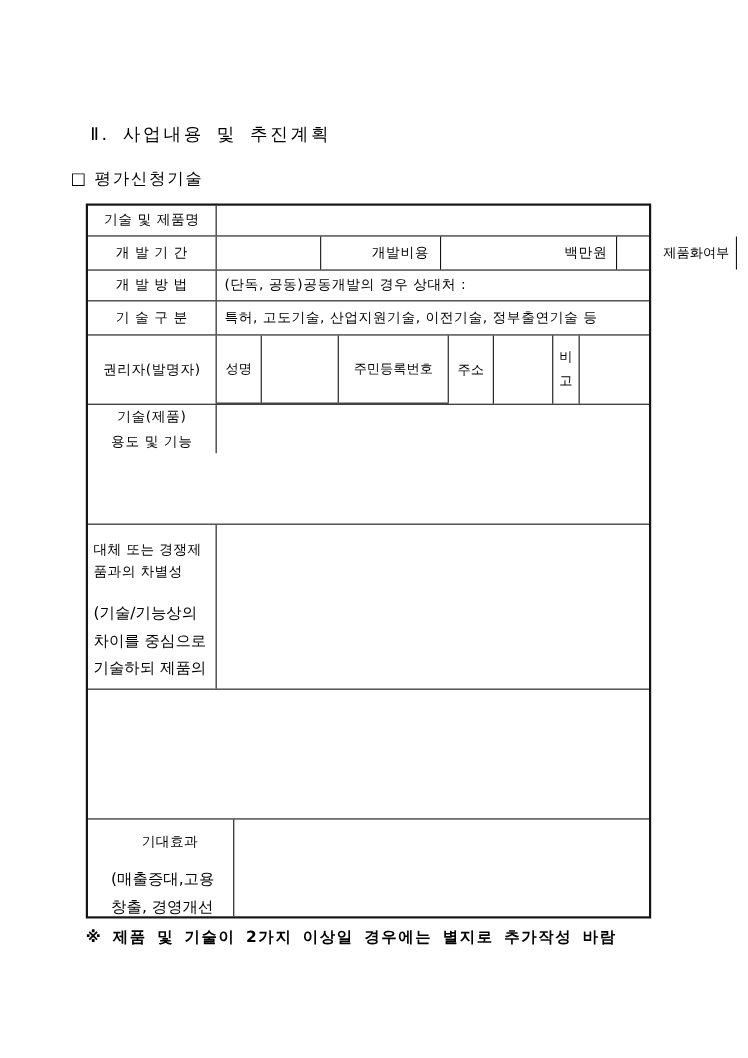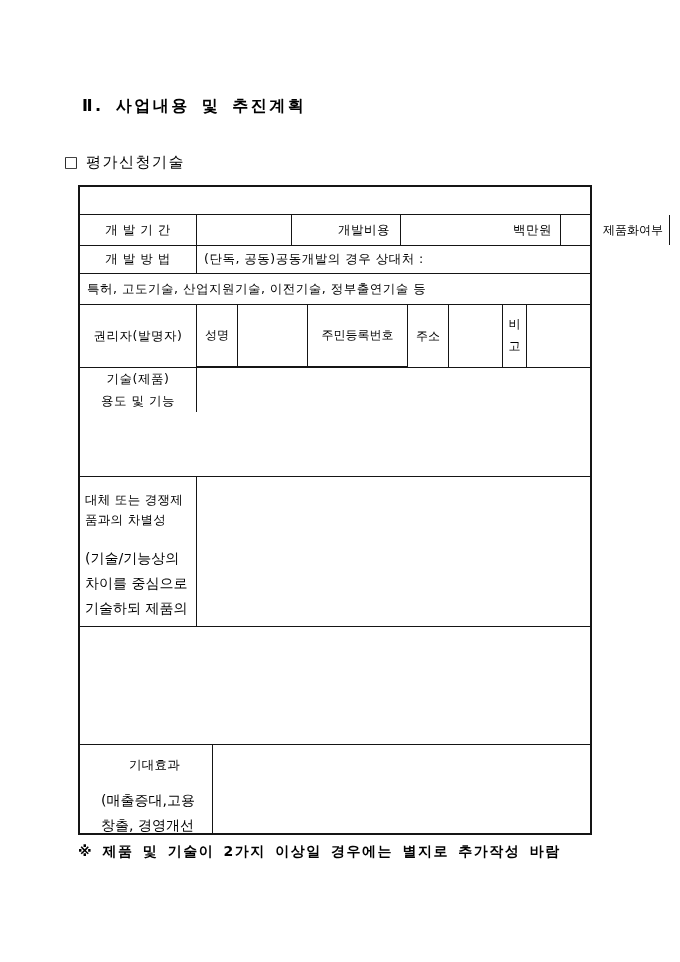--- a/index.html
+++ b/index.html
@@ -3,22 +3,22 @@
 <meta charset="utf-8">
 <style>
   * { margin:0; padding:0; box-sizing:border-box; }
   html,body { background:#fff; }
   body {
     width:680px; height:962px; position:relative;
     font-family:"DejaVu Sans","Liberation Sans",sans-serif;
     color:#000;
   }
   .doc-title {
-    position:absolute; left:82px; top:96px;
-    font-size:16px; font-weight:700; letter-spacing:2.5px; word-spacing:4px;
+    position:absolute; left:82px; top:112px;
+    font-size:16px; font-weight:400; letter-spacing:2.5px; word-spacing:4px;
     white-space:nowrap;
   }
   .doc-subtitle {
     position:absolute; left:64px; top:153px;
     font-size:15px; letter-spacing:1.5px; white-space:nowrap;
   }
   .form-table {
     position:absolute; left:78px; top:185px; width:514px;
     border:2px solid #151515;
     font-size:12.5px; letter-spacing:0.5px;
@@ -73,38 +73,40 @@
 </style>
 </head>
 <body>
 
 <div class="doc-title">Ⅱ. 사업내용 및 추진계획</div>
 <div class="doc-subtitle">□ 평가신청기술</div>
 
 <div class="form-table">
 
   <div class="tr r1">
+    <div class="td w-label">기술 및 제품명</div>
     <div class="td grow"></div>
   </div>
 
   <div class="tr r2">
     <div class="td w-label">개 발 기 간</div>
     <div class="td c-period"></div>
     <div class="td c-costlbl">개발비용</div>
     <div class="td c-cost">백만원</div>
     <div class="td c-prodlbl">제품화여부</div>
     <div class="td grow">여, 부</div>
   </div>
 
   <div class="tr r3">
     <div class="td w-label">개 발 방 법</div>
     <div class="td grow val-left">(단독, 공동)공동개발의 경우 상대처 :</div>
   </div>
 
   <div class="tr r4">
+    <div class="td w-label">기 술 구 분</div>
     <div class="td grow val-left">특허, 고도기술, 산업지원기술, 이전기술, 정부출연기술 등</div>
   </div>
 
   <div class="tr r5">
     <div class="td w-label">권리자(발명자)</div>
     <div class="r5-mid">
       <div class="r5-row">
         <div class="td c-subkey">성명</div>
         <div class="td c-nameval"></div>
         <div class="td c-ridlbl">주민등록번호</div>

